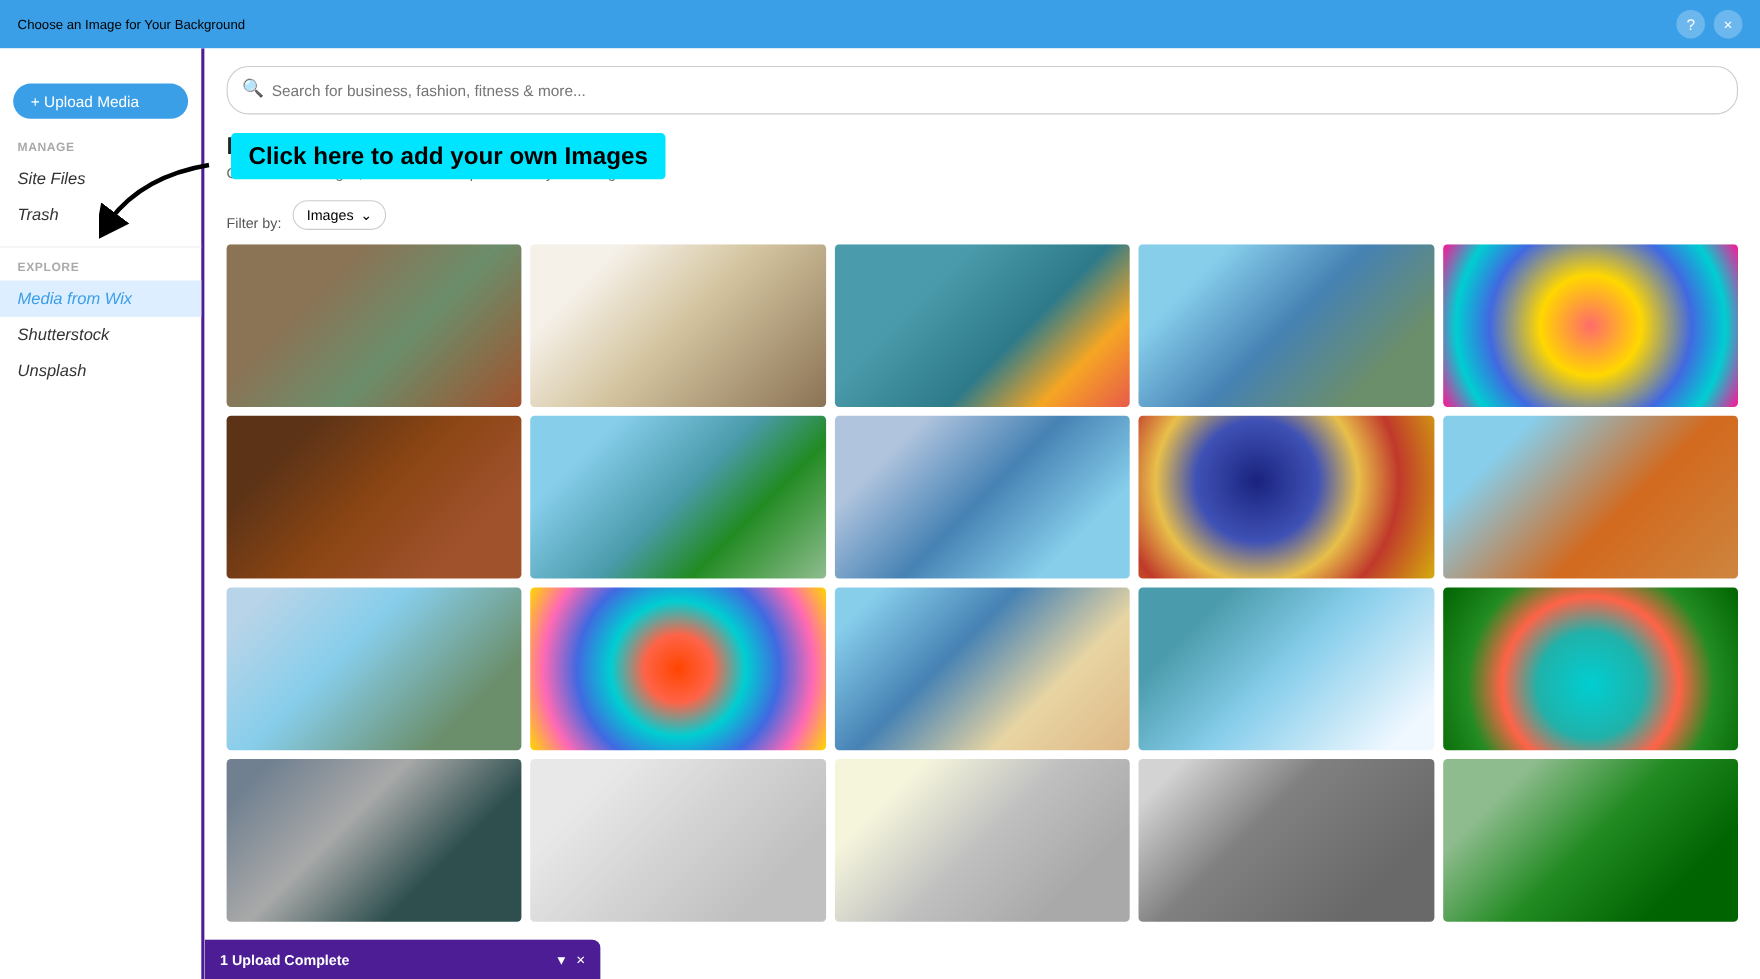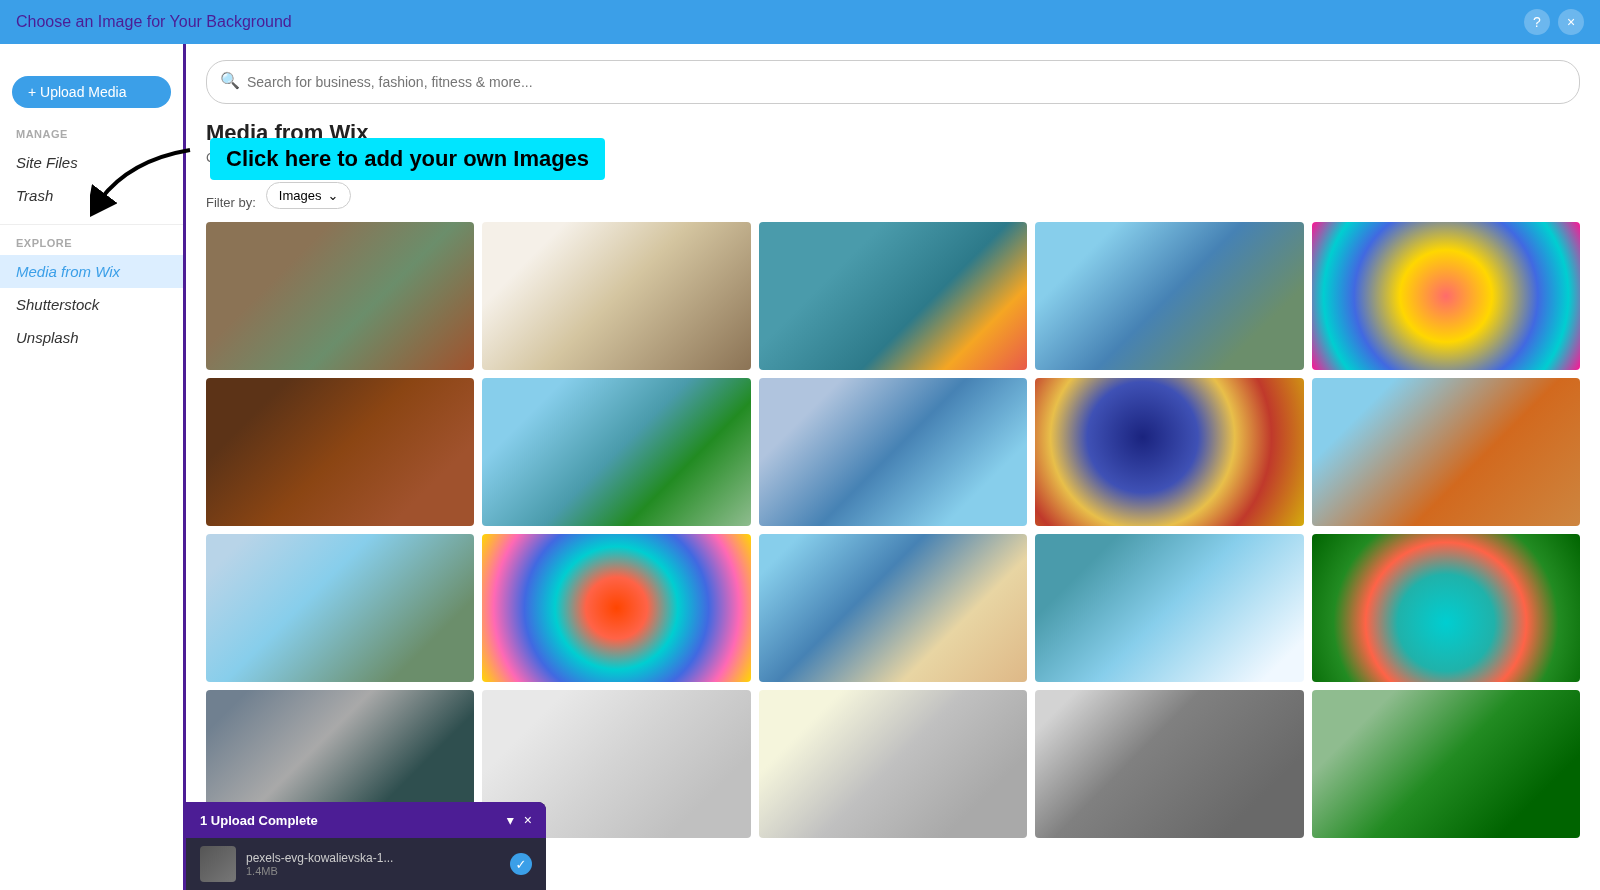--- a/index.html
+++ b/index.html
@@ -7,21 +7,21 @@
 
     
     #titlebar {
       background: #3b9fe8;
       height: 44px;
       display: flex;
       align-items: center;
       padding: 0 16px;
       justify-content: space-between;
     }
-    #titlebar-title { color: #4c1d95; font-size: 16px; font-weight: 500; }
+    #titlebar-title { color: #000000; font-size: 12px; font-weight: 500; }
     #titlebar-actions { display: flex; gap: 8px; }
     .titlebar-btn {
       width: 26px; height: 26px;
       border-radius: 50%;
       border: none;
       cursor: pointer;
       font-size: 14px;
       display: flex; align-items: center; justify-content: center;
       background: rgba(255,255,255,0.25);
       color: white;
@@ -188,21 +188,21 @@
       pointer-events: none;
     }
     #callout-arrow {
       position: absolute;
       left: 0;
       top: 30px;
     }
     #callout-label {
       position: absolute;
       left: 120px;
-      top: 28px;
+      top: 11px;
       background: #00E5FF;
       color: #000;
       font-size: 22px;
       font-weight: 700;
       padding: 8px 16px;
       border-radius: 4px;
       white-space: nowrap;
     }
 
     
@@ -357,30 +357,20 @@
       </div>
 
     <div id="upload-notification">
       <div id="upload-header">
         <span id="upload-header-text">1 Upload Complete</span>
         <div id="upload-controls">
           <button class="upload-ctrl-btn">▾</button>
           <button class="upload-ctrl-btn">×</button>
         </div>
       </div>
-      <div id="upload-file-row">
-        <div id="upload-thumb">
-          <div id="upload-thumb-inner"></div>
-        </div>
-        <div id="upload-file-info">
-          <div id="upload-filename">pexels-evg-kowalievska-1...</div>
-          <div id="upload-filesize">1.4MB</div>
-        </div>
-        <div id="upload-check">✓</div>
-      </div>
     </div>
 
 
   </div>
 </div>
 
 <div id="callout-area">
 
   <svg id="callout-arrow" width="110" height="80" viewBox="0 0 110 80">
     <path d="M100 10 Q40 20 10 60" stroke="black" stroke-width="4" fill="none" marker-end="url(#arrowhead)"></path>

